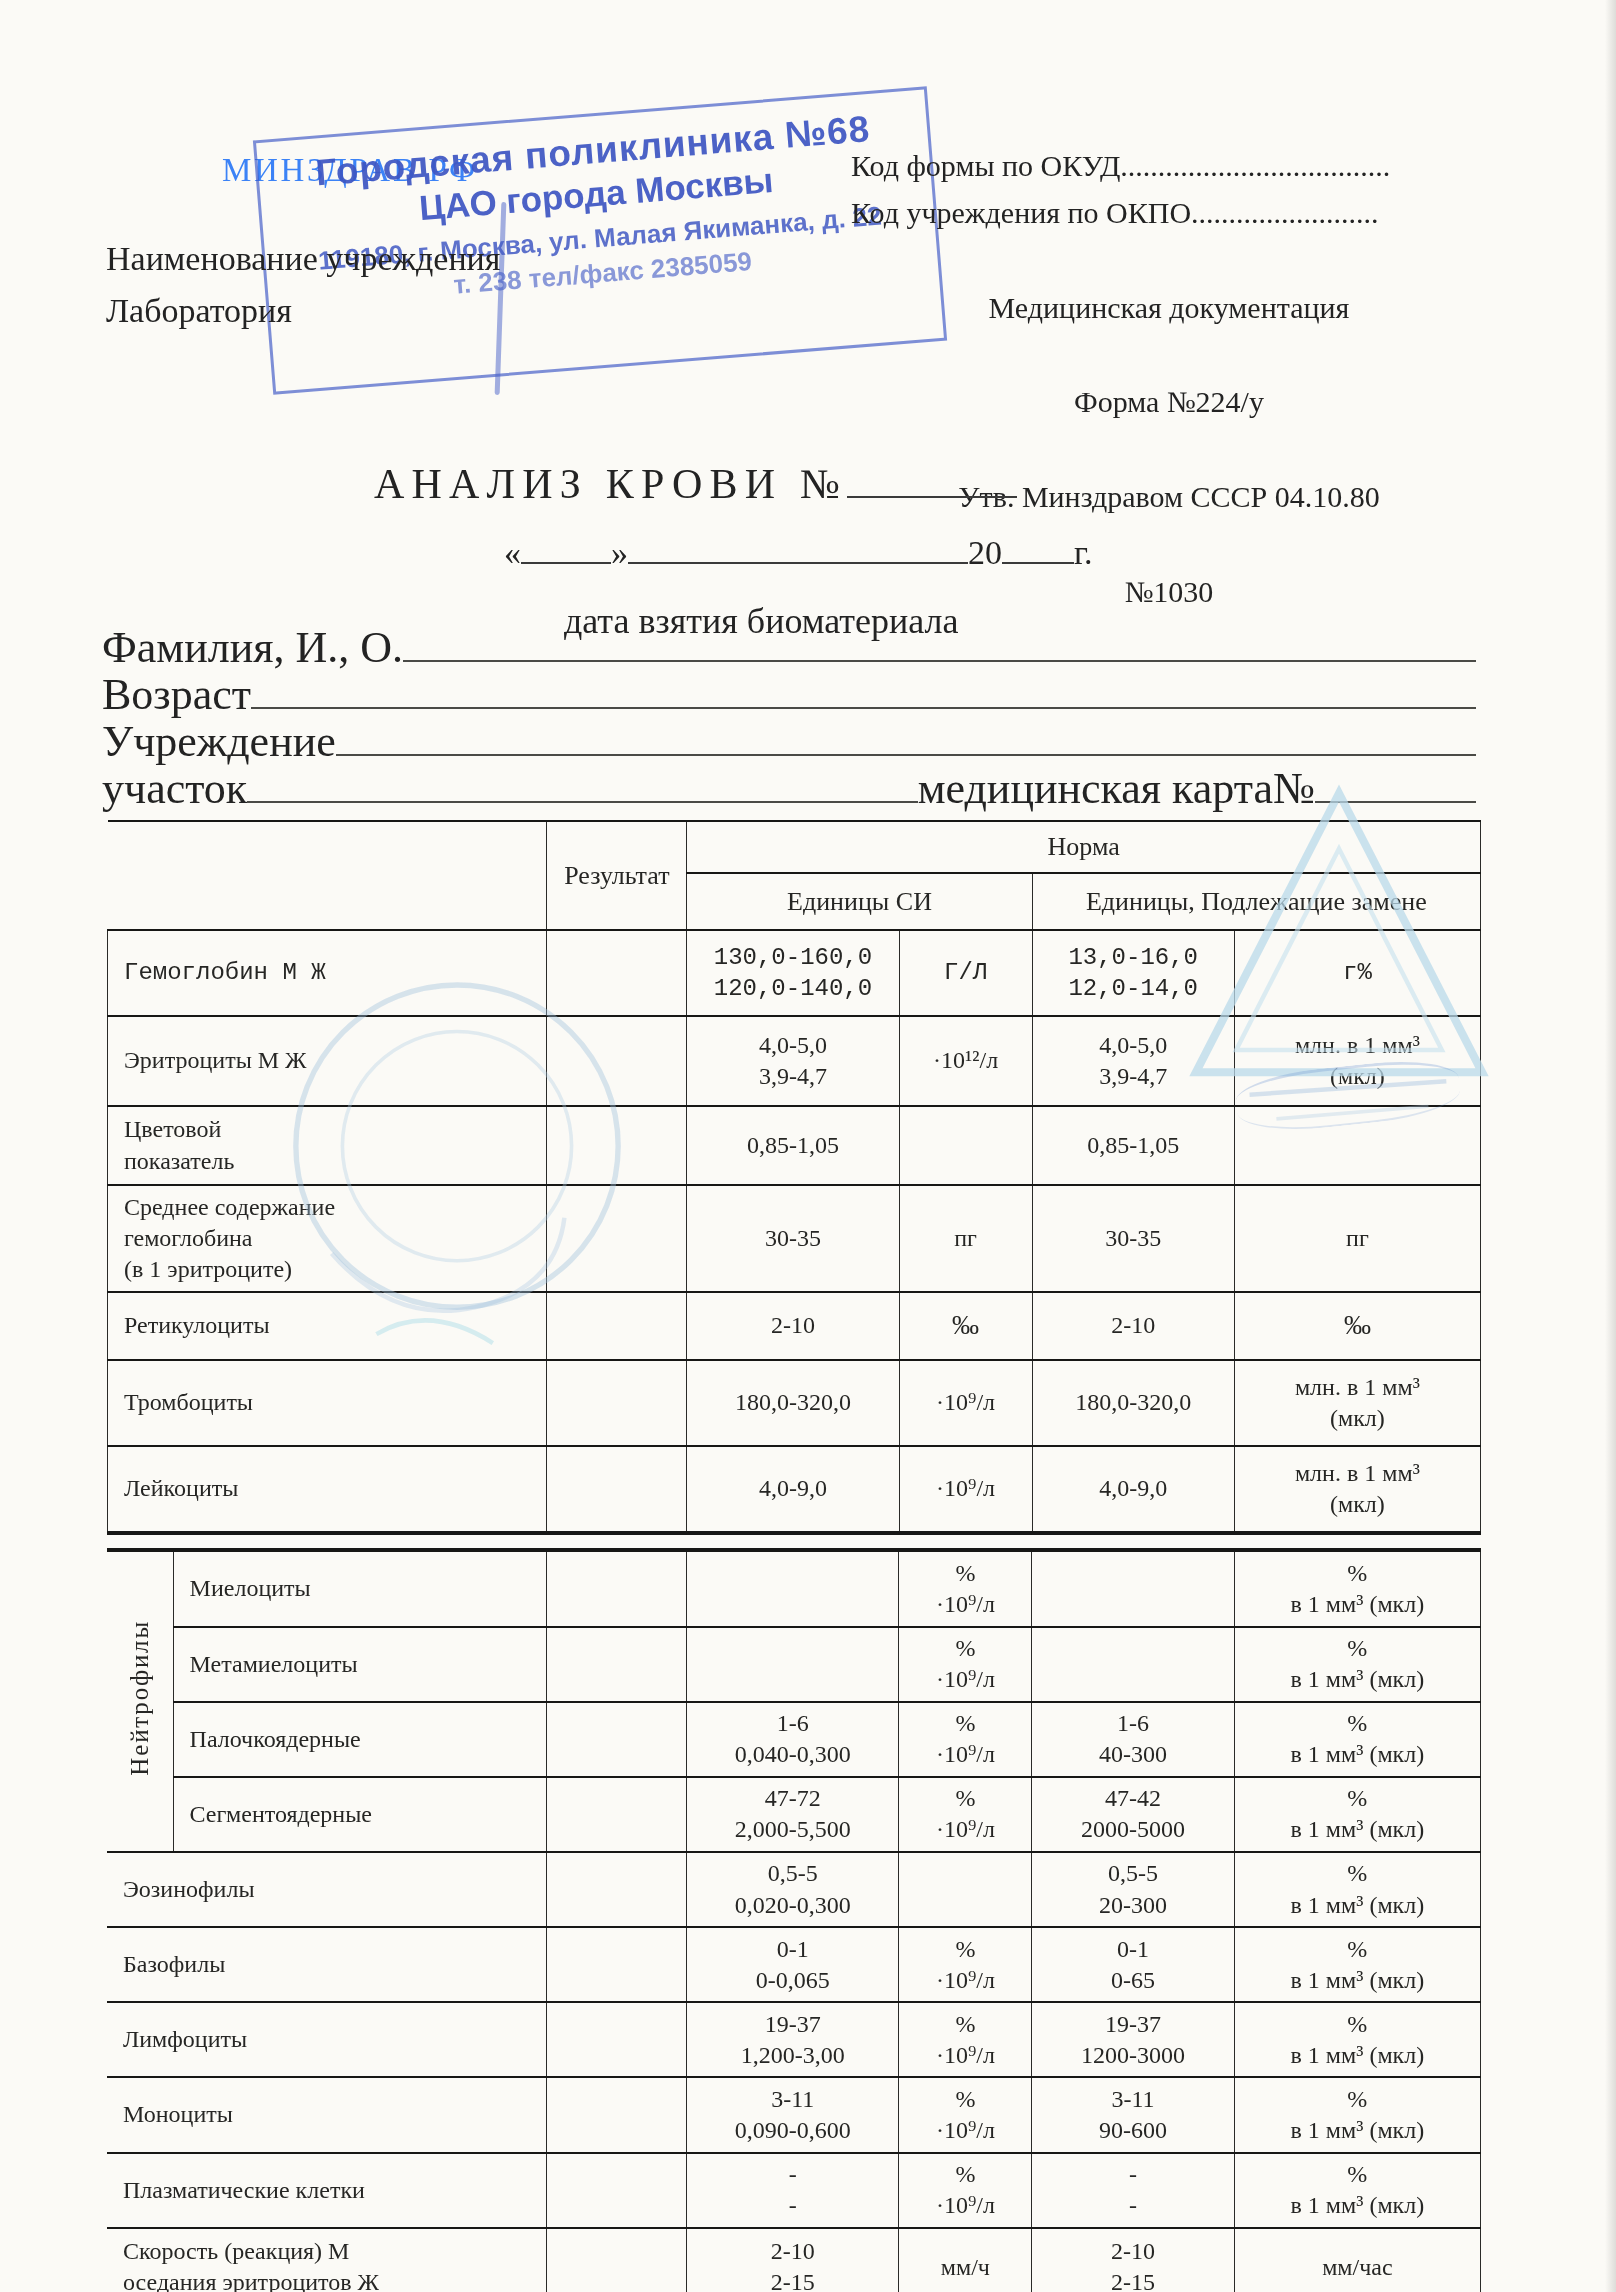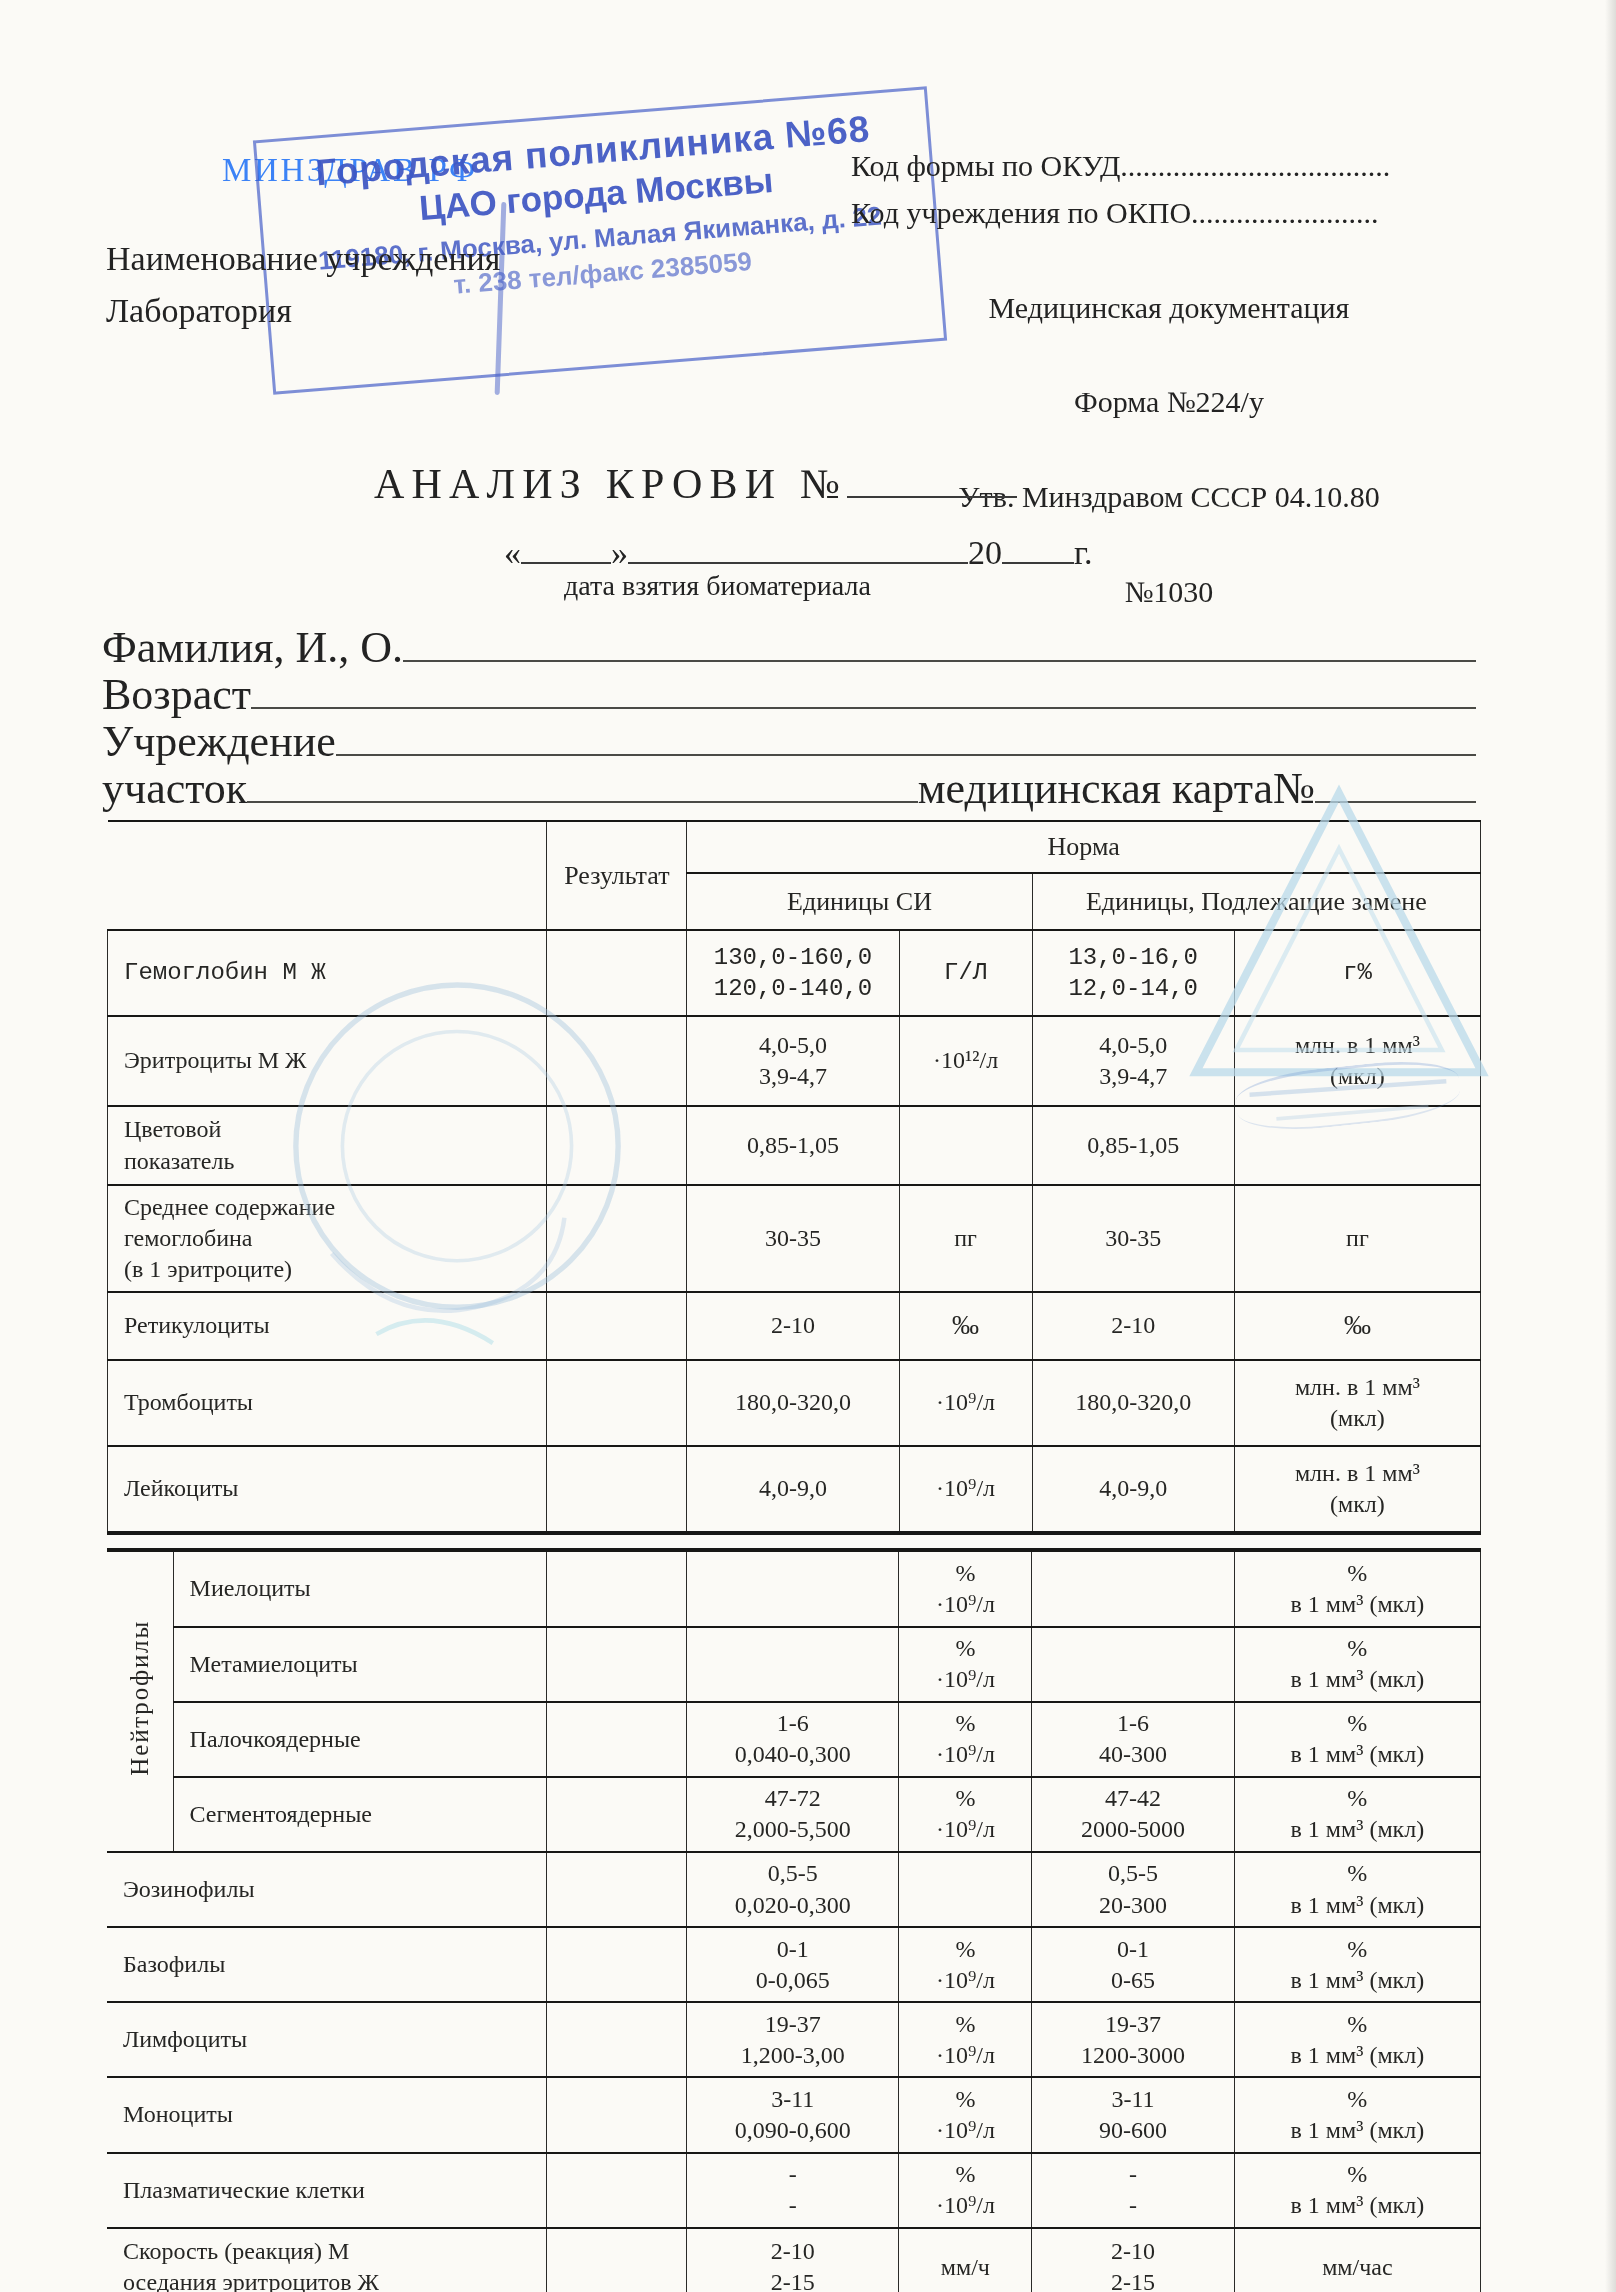--- a/index.html
+++ b/index.html
@@ -33,21 +33,21 @@
   .pen-stroke{position:absolute;left:498px;top:202px;width:4.5px;height:193px;
     background:rgba(72,96,200,.5);transform:rotate(2deg);border-radius:2.7px;}
   
   .title-row{position:absolute;left:374px;top:460px;font-size:42px;letter-spacing:7.2px;white-space:nowrap;}
   .blank{display:inline-block;border-bottom:2.7px solid #3a3a3a;vertical-align:baseline;}
   .title-blank{width:170px;height:36px;}
   .dateline{position:absolute;left:504px;top:534px;font-size:34px;white-space:nowrap;}
   .d-b1{width:90px;height:27px;}
   .d-b2{width:340px;height:27px;}
   .d-b3{width:72px;height:27px;}
-  .date-caption{position:absolute;left:564px;top:570px;font-size:28px;}
+  .date-caption{position:absolute;left:564px;top:600px;font-size:36px;}
   
   .fields{position:absolute;left:102px;top:622px;width:1374px;font-size:44px;}
   .fld{display:flex;align-items:baseline;height:47px;}
   .fld .lbl{white-space:nowrap;}
   .fld .line{flex:1;border-bottom:2.2px solid #4a4a46;height:36px;}
   .fld .line.short{flex:0 0 394px;}
   .fld .line.mid{flex:1;}
   
   .tables{position:absolute;left:107px;top:820px;width:1374px;}
   table{border-collapse:collapse;width:100%;table-layout:fixed;

